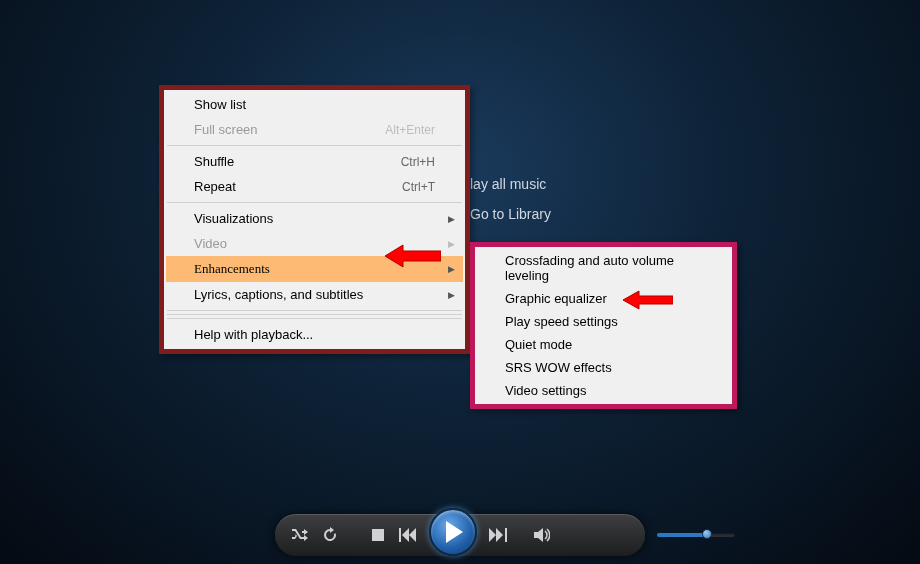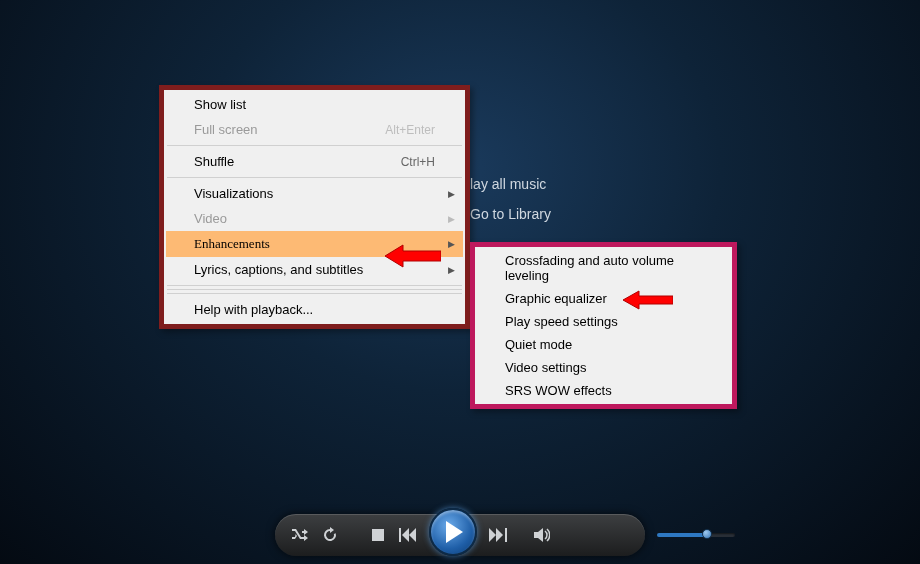--- a/index.html
+++ b/index.html
@@ -120,20 +120,24 @@
   </div>
   <div class="menu-item disabled">
     <span>Full screen</span>
     <span class="shortcut">Alt+Enter</span>
   </div>
   <div class="menu-sep"></div>
   <div class="menu-item">
     <span>Shuffle</span>
     <span class="shortcut">Ctrl+H</span>
   </div>
+  <div class="menu-item">
+    <span>Repeat</span>
+    <span class="shortcut">Ctrl+T</span>
+  </div>
   <div class="menu-sep"></div>
   <div class="menu-item">
     <span>Visualizations</span>
     <span class="submenu-arrow">▶</span>
   </div>
   <div class="menu-item disabled">
     <span>Video</span>
     <span class="submenu-arrow">▶</span>
   </div>
   <div class="menu-item highlighted">
@@ -159,24 +163,24 @@
   <div class="menu-item">
     <span>Graphic equalizer</span>
   </div>
   <div class="menu-item">
     <span>Play speed settings</span>
   </div>
   <div class="menu-item">
     <span>Quiet mode</span>
   </div>
   <div class="menu-item">
+    <span>SRS WOW effects</span>
+  </div>
+  <div class="menu-item">
     <span>Video settings</span>
-  </div>
-  <div class="menu-item">
-    <span>SRS WOW effects</span>
   </div>
 </div>
 
 <svg class="annot" style="left:385px; top:243px;" width="56" height="26">
   <polygon points="0,13 18,2 18,8 56,8 56,18 18,18 18,24" fill="#ff0000" stroke="#b00000" stroke-width="1"></polygon>
 </svg>
 <svg class="annot" style="left:623px; top:289px;" width="50" height="22">
   <polygon points="0,11 16,2 16,7 50,7 50,15 16,15 16,20" fill="#ff0000" stroke="#b00000" stroke-width="1"></polygon>
 </svg>
 

